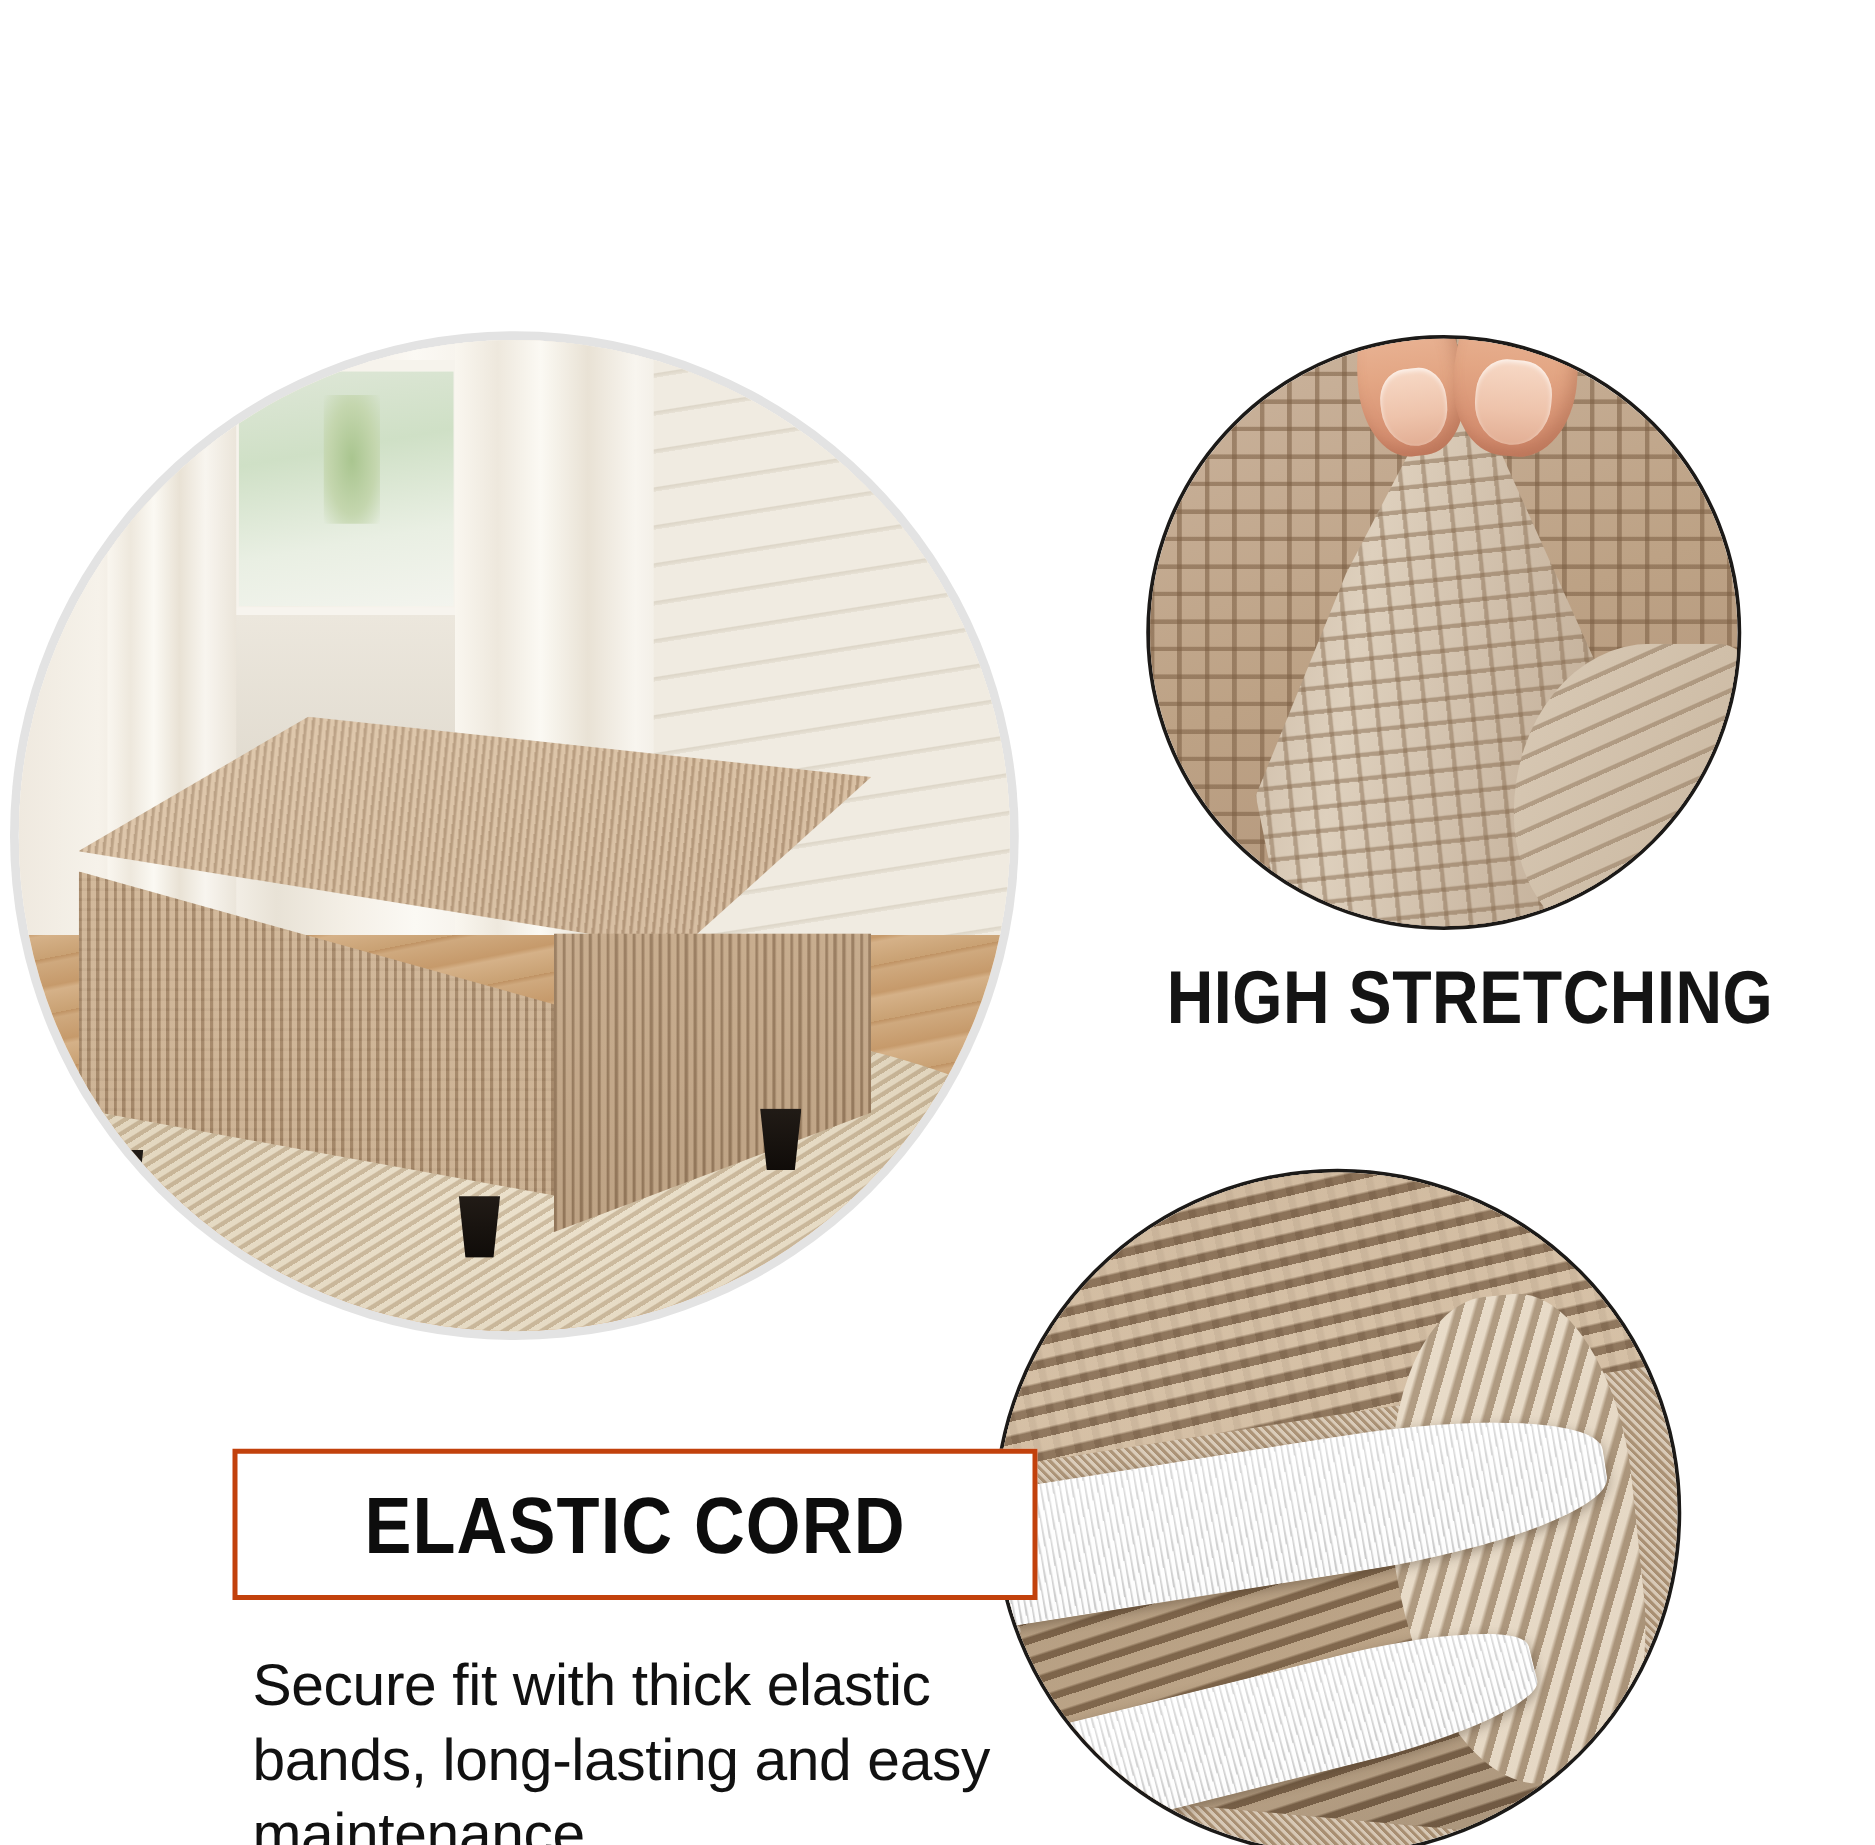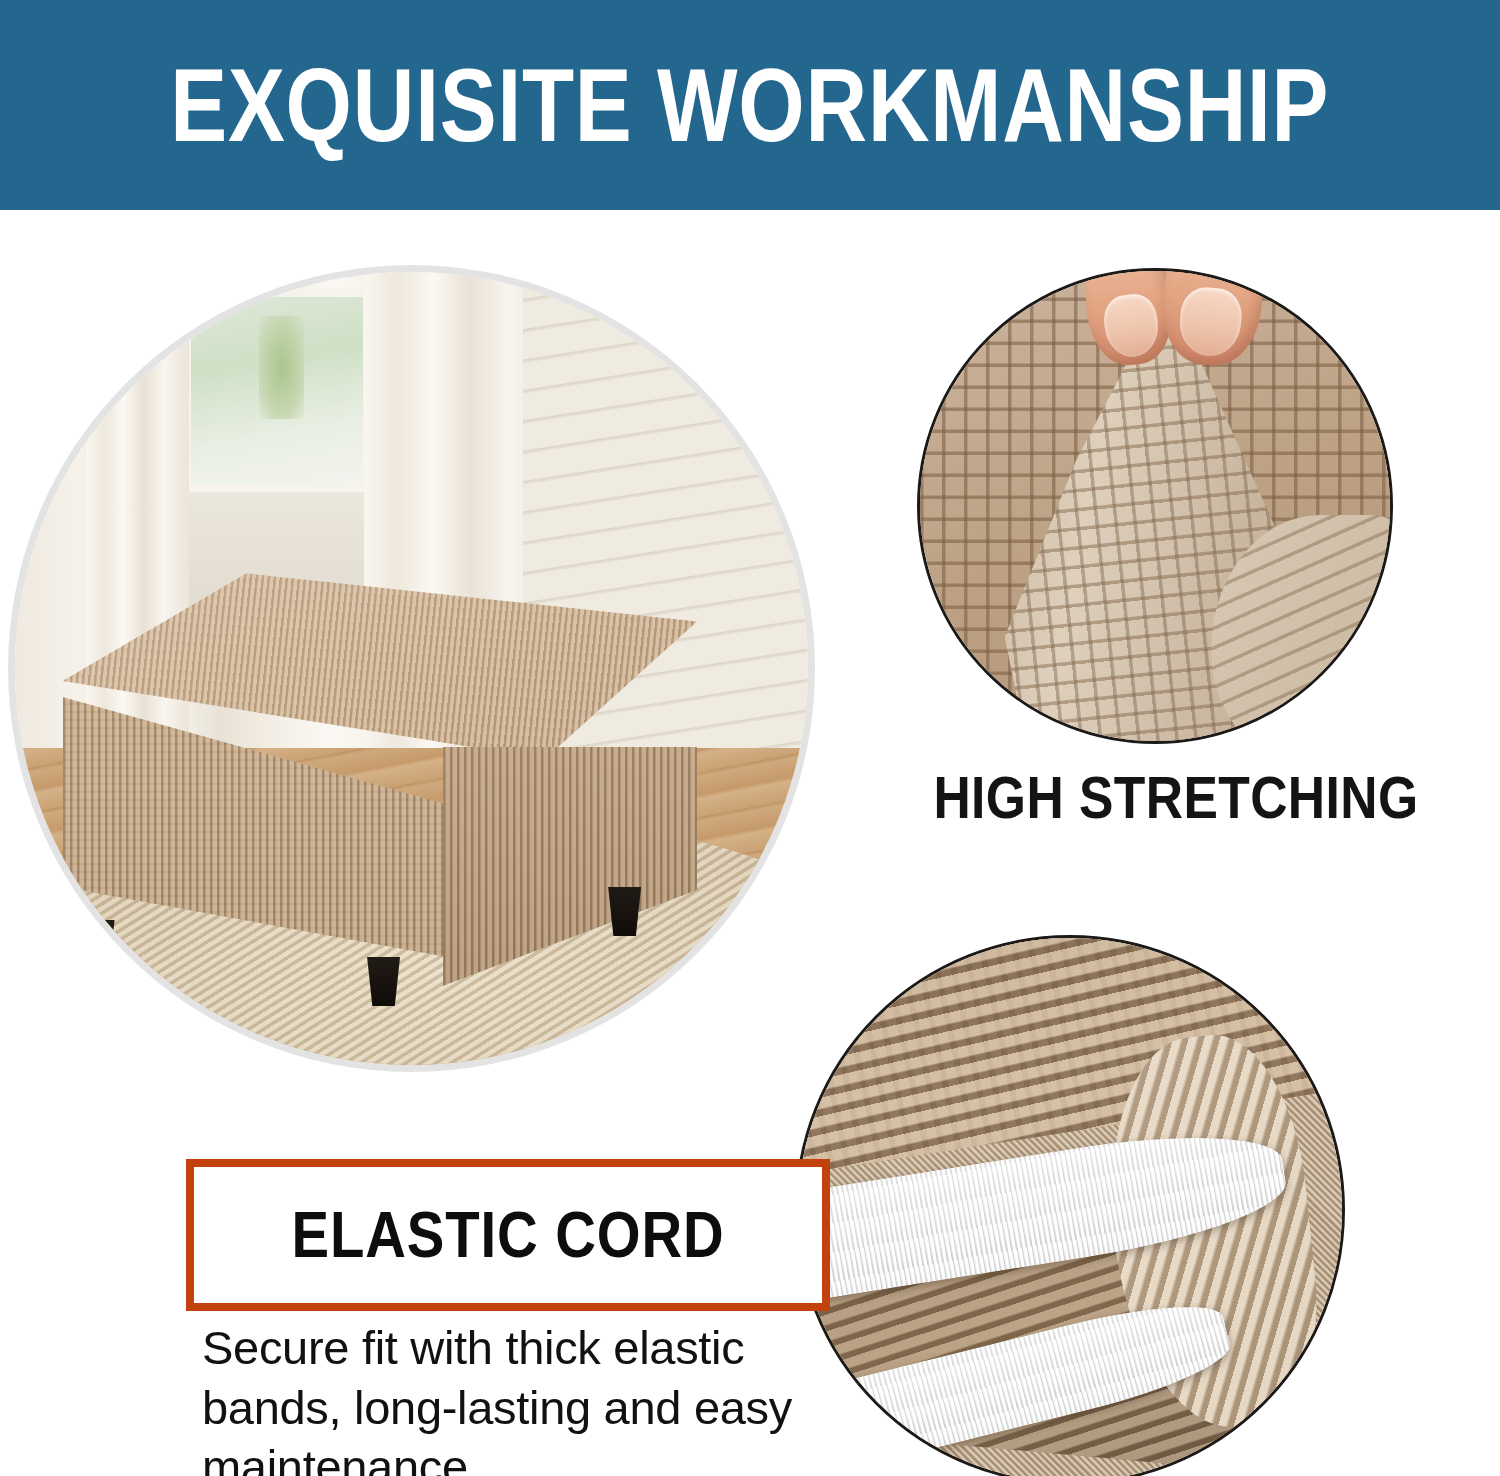--- a/index.html
+++ b/index.html
@@ -281,22 +281,22 @@
     color: #141414;
     letter-spacing: 0.5px;
     transform: scaleX(0.86);
     transform-origin: center center;
     white-space: nowrap;
   }
 
   .cord-box {
     position: absolute;
     left: 186px; top: 1159px;
-    width: 644px; height: 152px;
-    border: 8px solid #c2410c;
+    width: 644px; height: 121px;
+    border: 4px solid #c2410c;
     background: #ffffff;
     display: flex;
     align-items: center;
     justify-content: center;
     z-index: 5;
   }
   .label-cord {
     font-family: "Liberation Sans Narrow", "Liberation Sans", sans-serif;
     font-weight: 700;
     font-size: 64px;
@@ -317,23 +317,20 @@
     color: #111111;
     letter-spacing: -0.3px;
     z-index: 5;
   }
 </style>
 </head>
 <body>
 
 <div id="page">
 
-  <div class="banner">
-    <div class="banner-title">EXQUISITE WORKMANSHIP</div>
-  </div>
 
   <div class="photo-circle" id="main-photo">
     <div class="room-scene">
       <div class="room-wall"></div>
       <div class="window-pane"></div>
       <div class="window-frame"></div>
       <div class="curtain" id="curtain-left"></div>
       <div class="curtain" id="curtain-right"></div>
       <div class="siding"></div>
       <div class="floor"></div>

